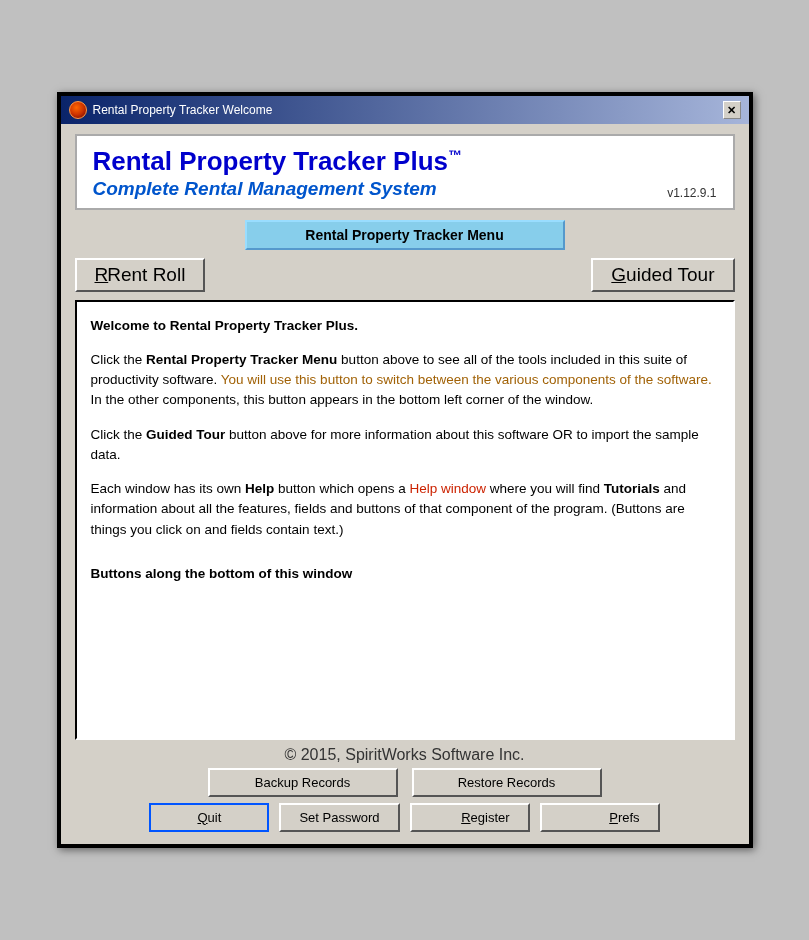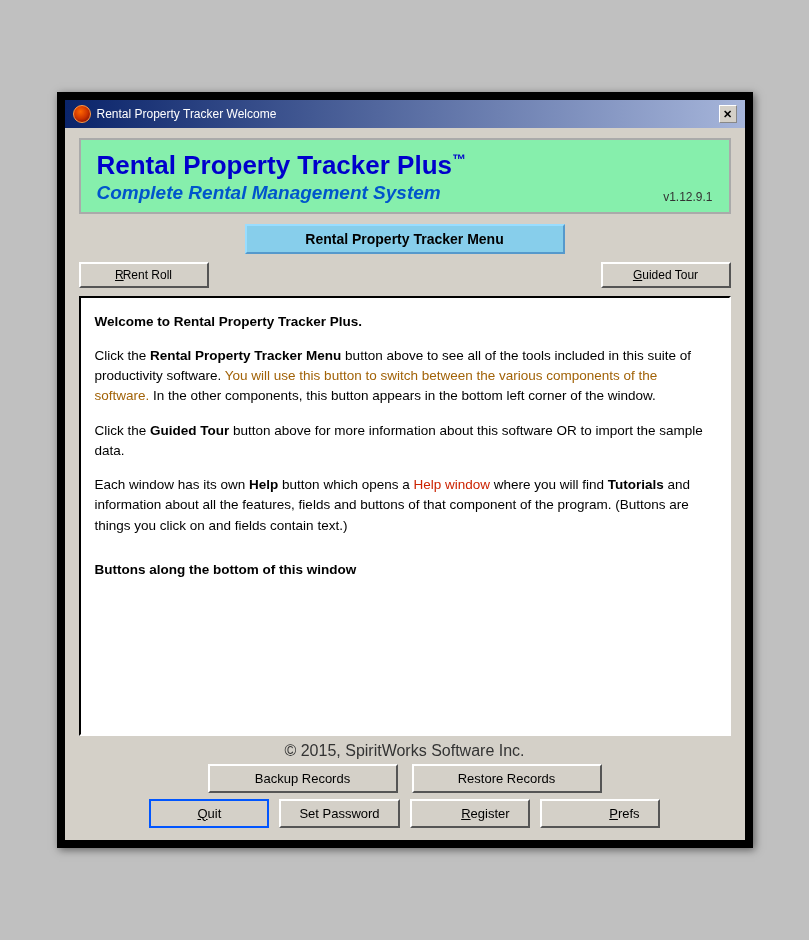--- a/index.html
+++ b/index.html
@@ -10,21 +10,21 @@
       background: #c0c0c0;
       display: flex;
       justify-content: center;
       align-items: center;
       min-height: 100vh;
     }
 
     .window {
       width: 696px;
       background: #d4d0c8;
-      border: 8px solid #000000;
+      border: 4px solid #000000;
       box-shadow: 2px 2px 8px rgba(0,0,0,0.5);
     }
 
     .title-bar {
       background: linear-gradient(to right, #0a246a, #a6b5da);
       color: white;
       padding: 4px 8px;
       display: flex;
       align-items: center;
       justify-content: space-between;
@@ -73,21 +73,21 @@
       font-weight: bold;
     }
 
     .window-content {
       padding: 10px 14px 12px;
       background: #d4d0c8;
     }
 
     
     .header-banner {
-      background: #86efac;
+      background: #ffffff;
       border: 2px solid #aaa;
       padding: 10px 16px 8px;
       display: flex;
       align-items: center;
       justify-content: space-between;
       margin-bottom: 10px;
     }
 
     .header-title-block {
       display: flex;
@@ -149,21 +149,21 @@
     }
 
     .win-button {
       background: #d4d0c8;
       border: 2px solid #888;
       border-top-color: #ffffff;
       border-left-color: #ffffff;
       border-bottom-color: #555;
       border-right-color: #555;
       padding: 4px 18px;
-      font-size: 12px;
+      font-size: 19px;
       cursor: pointer;
       min-width: 130px;
       text-align: center;
     }
 
     
     .content-area {
       background: white;
       border: 2px inset #888;
       border-top-color: #555;

